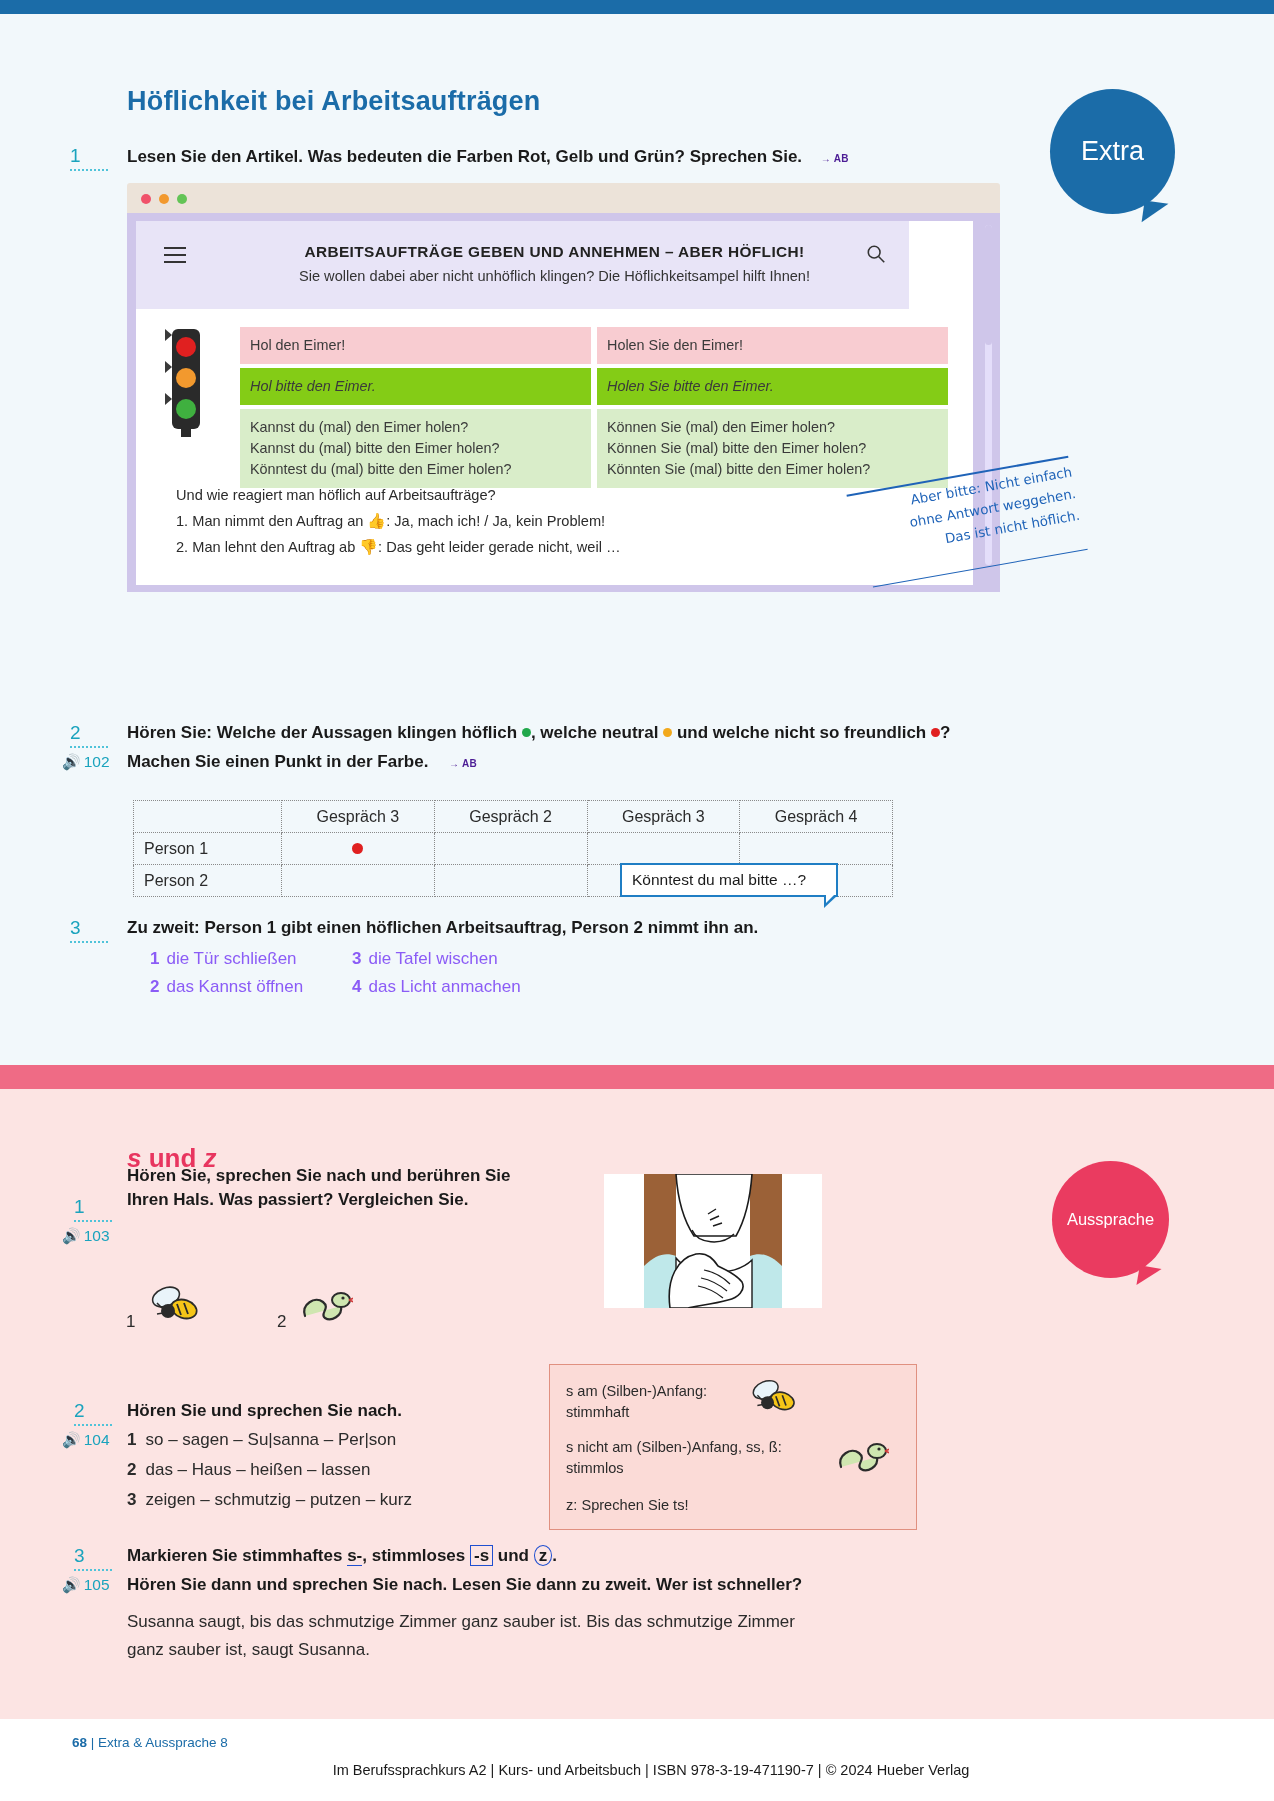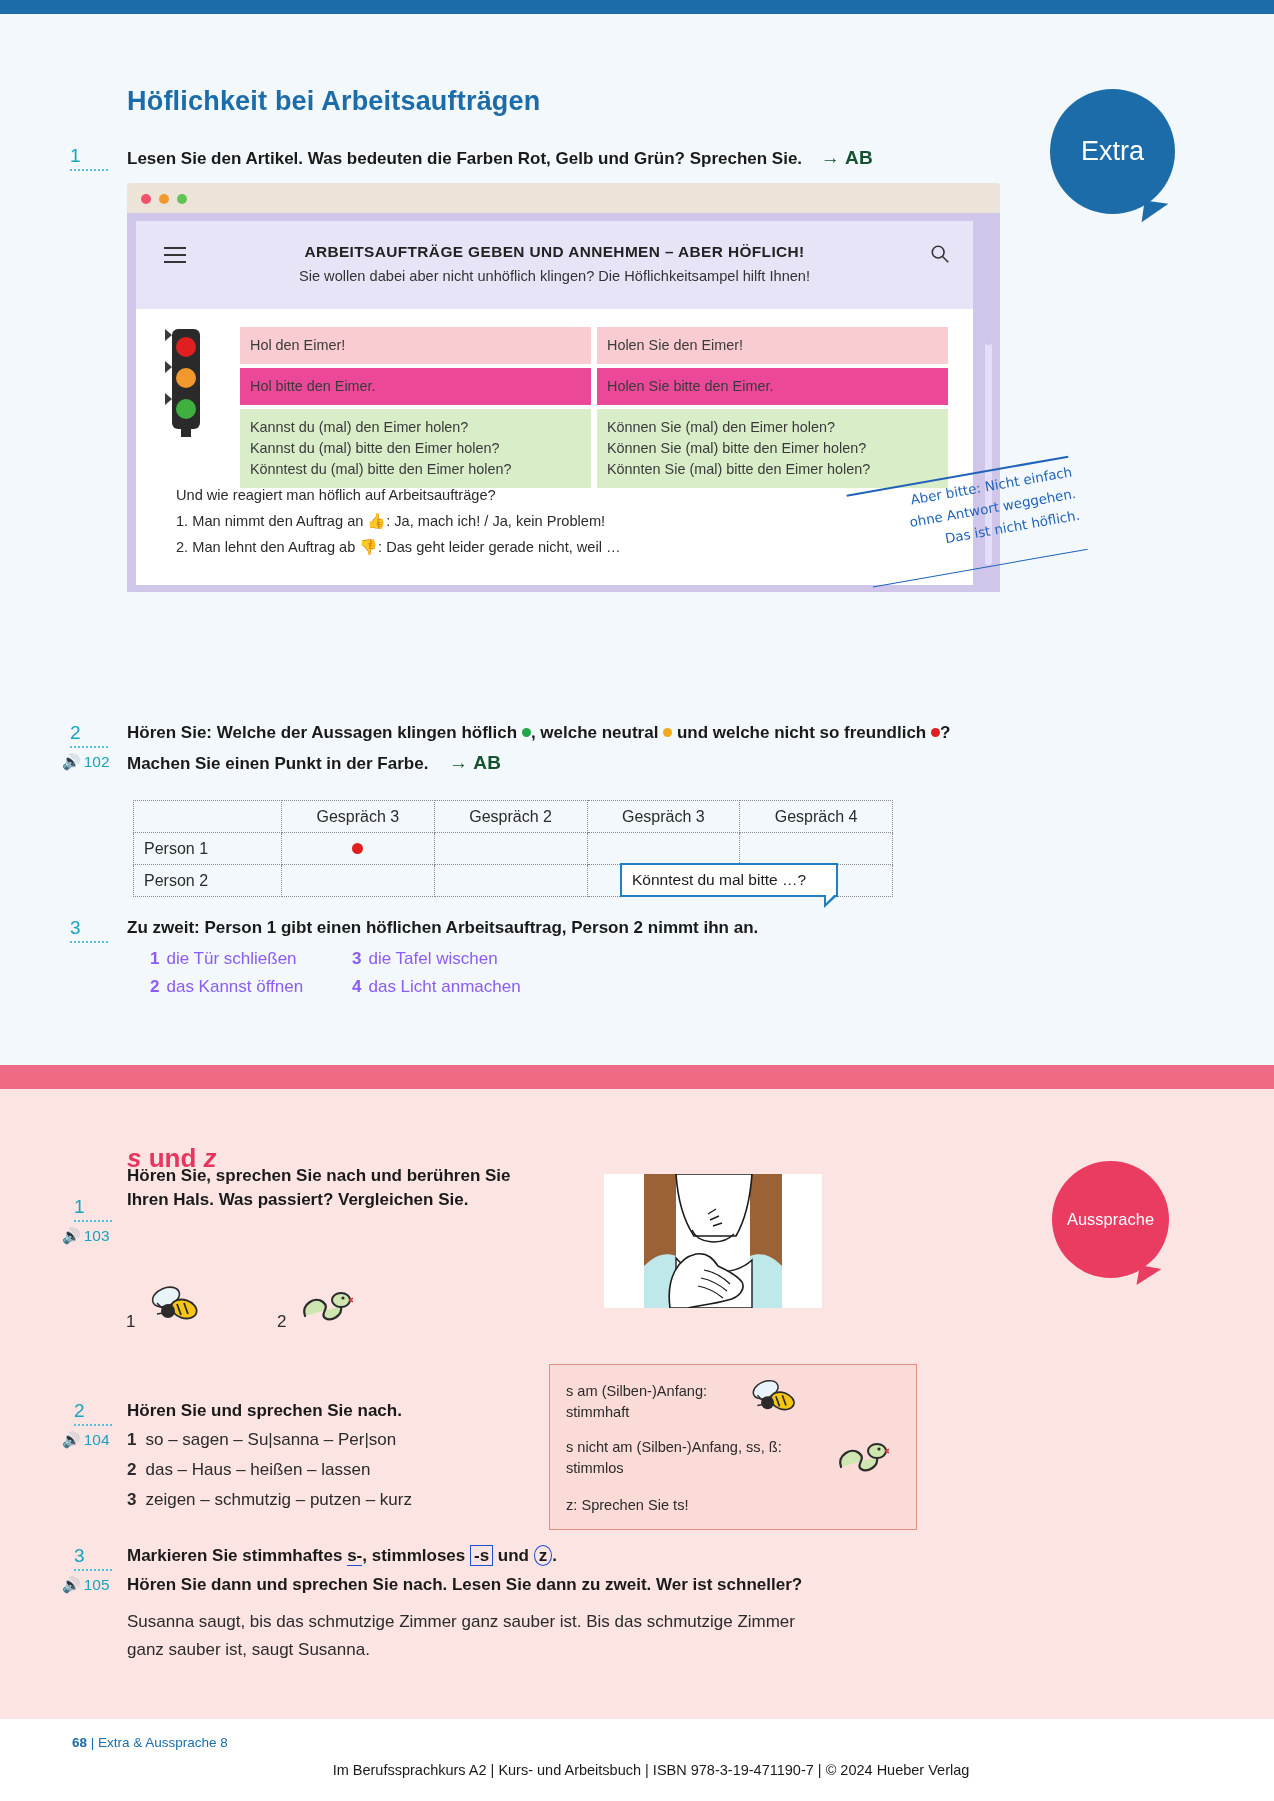--- a/index.html
+++ b/index.html
@@ -36,21 +36,21 @@
   }
   .audio {
     position:absolute; font-size:15.5px; color:#1aa3bd; white-space:nowrap;
   }
   .audio .spk { font-size:15px; margin-right:3px; }
 
   .prompt {
     position:absolute; font-size:17px; font-weight:700; color:#1a1a1a; line-height:1.42;
   }
   .ab {
-    color:#14532d; font-size:19px; font-weight:700; letter-spacing:.3px; white-space:nowrap;
+    color:#4c1d95; font-size:10px; font-weight:700; letter-spacing:.3px; white-space:nowrap;
   }
 
   
   .extra-badge {
     position:absolute; left:1050px; top:75px; width:125px; height:125px;
     background:#1b6ca8; border-radius:50%;
     color:#fff; font-size:27px; font-weight:400;
     display:flex; align-items:center; justify-content:center;
   }
   .extra-badge .tail{
@@ -80,21 +80,21 @@
   }
   .scroll-thumb{
     position:absolute; right:8px; top:12px; width:7px; height:120px;
     background:#cfc6ea; border-radius:4px;
   }
   .browser-inner{
     position:absolute; left:9px; top:8px; width:837px; height:364px;
     background:#ffffff;
   }
   .art-head{
-    position:absolute; left:0; top:0; width:837px; height:88px;
+    position:absolute; left:0; top:0; width:773px; height:88px;
     background:#e8e4f7;
   }
   .hamburger{ position:absolute; left:28px; top:26px; width:22px; }
   .hamburger i{ display:block; height:2px; background:#343434; margin-bottom:5px; }
   .search-icon{ position:absolute; right:22px; top:22px; width:22px; height:22px; }
   .art-title{
     position:absolute; left:60px; top:22px; width:717px; text-align:center;
     font-size:15.4px; font-weight:700; letter-spacing:0.4px; color:#222;
   }
   .art-sub{
@@ -103,21 +103,21 @@
   }
 
   
   .trafficlight{ position:absolute; left:27px; top:106px; width:46px; height:110px; }
 
   
   .grid { position:absolute; left:104px; top:106px; width:708px; }
   .grow { display:flex; gap:6px; margin-bottom:4px; }
   .gcell { flex:1; padding:8px 10px; font-size:14.4px; color:#3a3a3a; line-height:1.46; }
   .red .gcell   { background:#f8ccd1; }
-  .yel .gcell   { background:#ec4899; }
+  .yel .gcell   { background:#84cc16;font-style:italic; }
   .grn .gcell   { background:#d9edc9; }
 
   .art-foot{
     position:absolute; left:40px; top:262px; width:640px;
     font-size:14.6px; color:#2b2b2b; line-height:1.72;
   }
   .thumb-up, .thumb-dn { font-size:15px; }
 
   .handnote{
     position:absolute; left:733px; top:258px; width:210px; height:84px;

